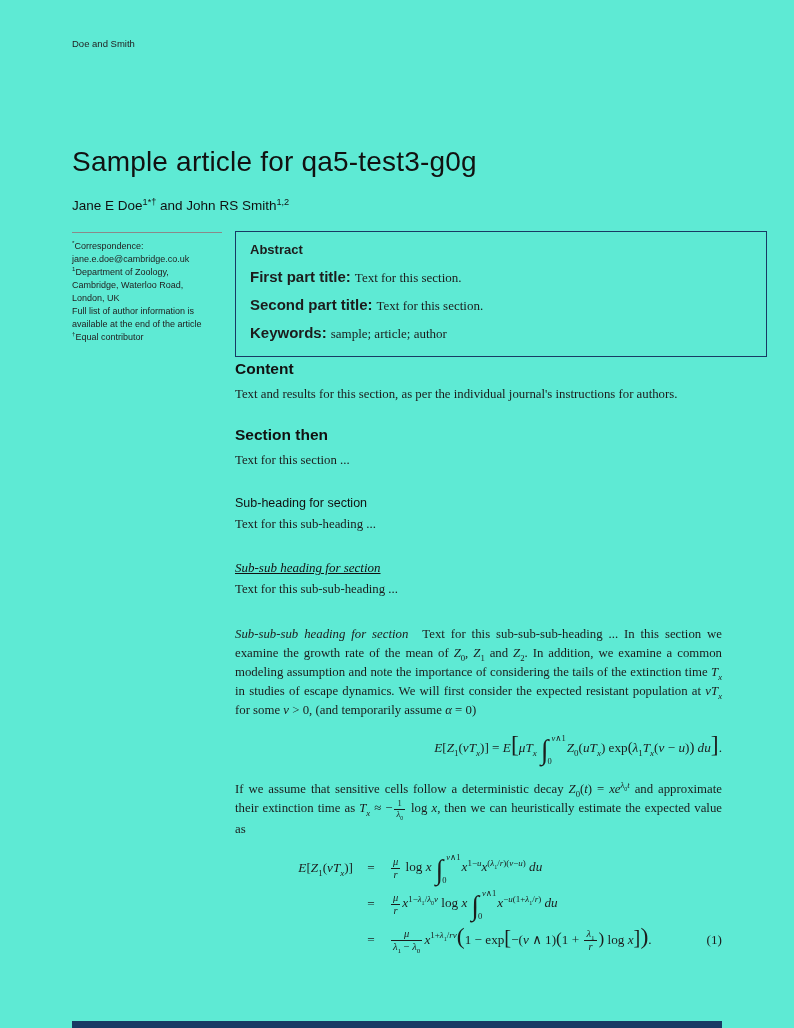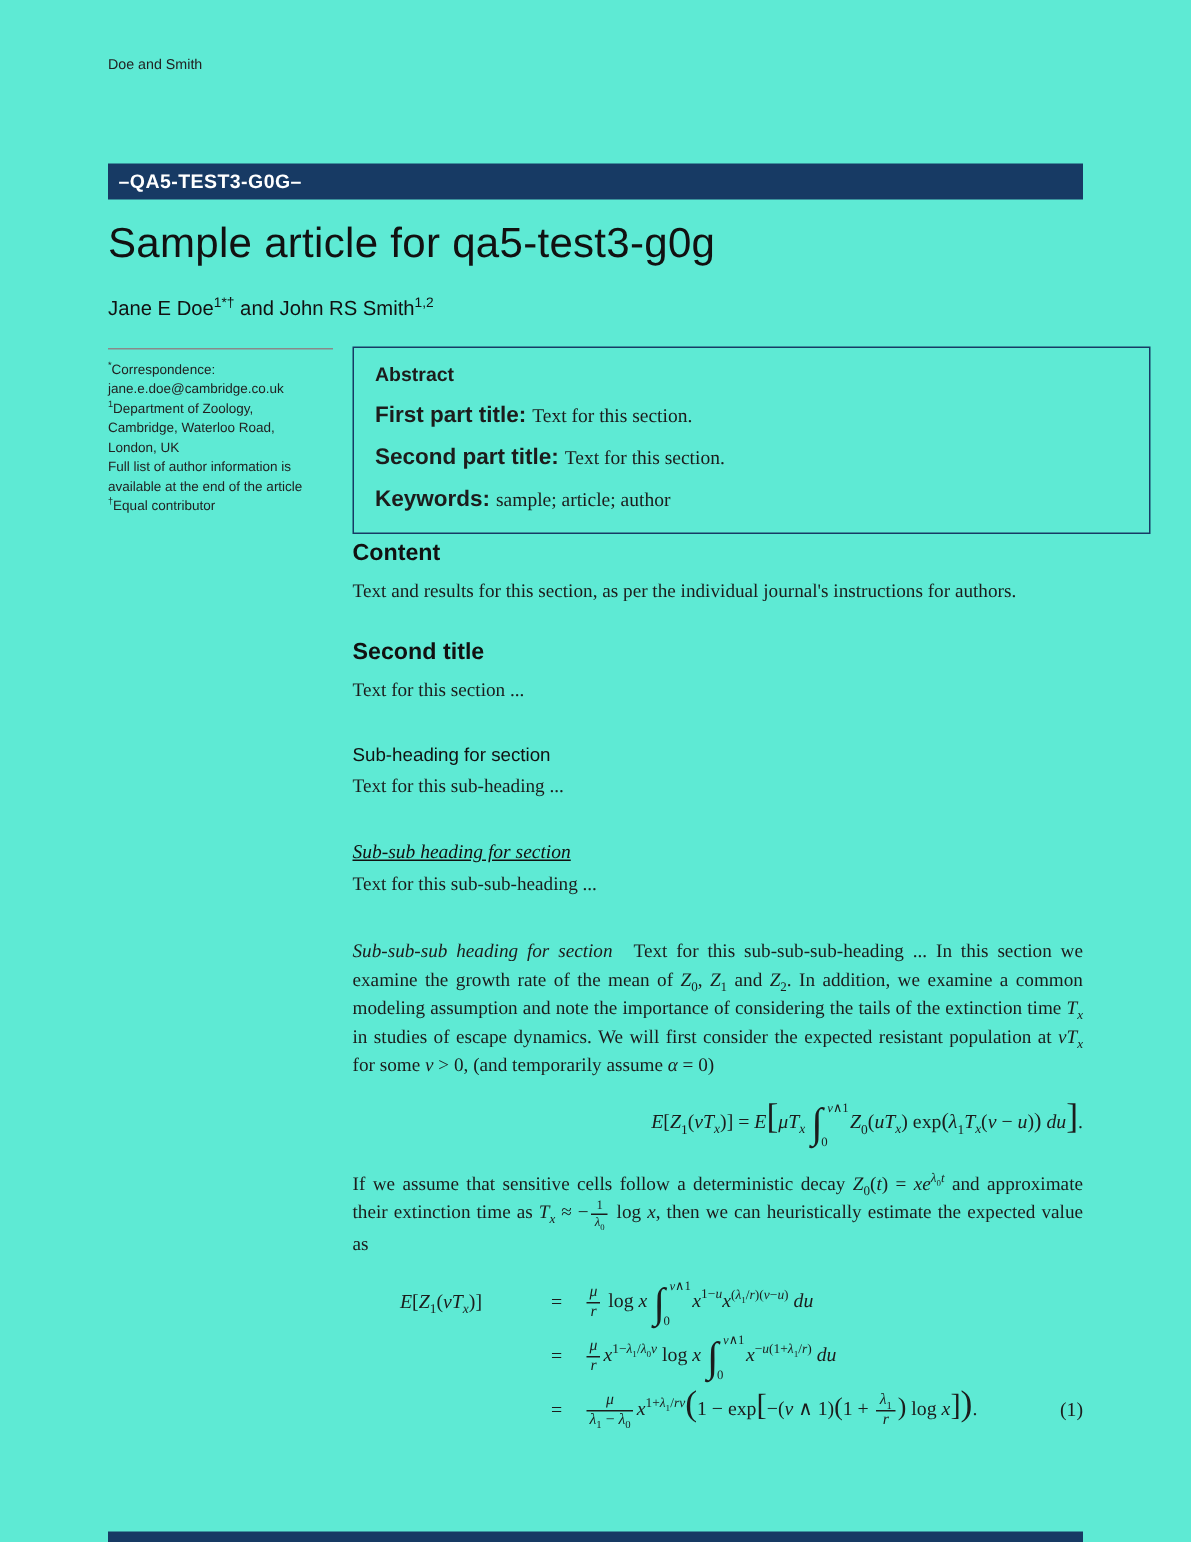--- a/index.html
+++ b/index.html
@@ -72,21 +72,21 @@
     font-family:"Liberation Serif", serif; font-style:italic; font-weight:normal;
     font-size:13px; margin:24px 0 3px; color:#111;text-decoration:underline;
   }
   .runin { margin-top:26px !important; }
   .runin-heading { font-style:italic; margin-right:14px; }
 
   
   .equation-center { text-align:right; margin:14px 0 16px; font-size:13.2px; }
   .eq-block { position:relative; margin:12px 0 0; }
   .eqrow { display:flex; align-items:center; min-height:36px; line-height:1.1; font-size:13.2px; }
-  .eqrow .lhs { width:118px; text-align:center; }
+  .eqrow .lhs { width:118px; text-align:right; }
   .eqrow .rel { width:36px; text-align:center; }
   .eqrow .rhs { flex:1; text-align:left; }
   .eqrow .tag { width:28px; text-align:right; }
 
   .frac { display:inline-block; vertical-align:middle; text-align:center; font-size:10.5px; line-height:1.15; margin:0 2px; }
   .frac .num { display:block; padding:0 2px; }
   .frac .den { display:block; border-top:0.9px solid var(--ink); padding:0 2px; }
   .frac.inl { font-size:8.5px; vertical-align:middle; }
 
   .intwrap { display:inline-flex; align-items:center; margin:0 3px 0 4px; vertical-align:middle; }
@@ -105,21 +105,20 @@
     background:var(--accent);
   }
 </style>
 </head>
 <body>
 
 <div class="page">
 
   <div class="running-head">Doe and Smith</div>
 
-  <div class="banner">–QA5-TEST3-G0G–</div>
 
   <div class="article-title">Sample article for qa5-test3-g0g</div>
 
   <div class="authors">Jane E Doe<sup>1*†</sup> and John RS Smith<sup>1,2</sup></div>
 
   <div class="sidebar"><sup>*</sup>Correspondence:<br>jane.e.doe@cambridge.co.uk<br><sup>1</sup>Department of Zoology,<br>Cambridge, Waterloo Road,<br>London, UK<br>Full list of author information is<br>available at the end of the article<br><sup>†</sup>Equal contributor</div>
 
   <div class="abstract-box">
     <div class="abstract-heading">Abstract</div>
     <div class="abstract-part">
@@ -131,21 +130,21 @@
     <div class="abstract-part">
       <span class="abstract-label">Keywords:</span><span>sample; article; author</span>
     </div>
   </div>
 
   <div class="main">
 
     <div class="h-main first">Content</div>
     <p>Text and results for this section, as per the individual journal's instructions for authors.</p>
 
-    <div class="h-main">Second title</div>
+    <div class="h-main">Section then</div>
     <p>Text for this section ...</p>
 
     <div class="h-sub">Sub-heading for section</div>
     <p>Text for this sub-heading ...</p>
 
     <div class="h-subsub">Sub-sub heading for section</div>
     <p>Text for this sub-sub-heading ...</p>
 
     <p class="runin">
       <span class="runin-heading">Sub-sub-sub heading for section</span><span>Text for this sub-sub-sub-heading ... In this section we examine the growth rate of the mean of <i>Z</i><sub>0</sub>, <i>Z</i><sub>1</sub> and <i>Z</i><sub>2</sub>. In addition, we examine a common modeling assumption and note the importance of considering the tails of the extinction time <i>T<sub>x</sub></i> in studies of escape dynamics. We will first consider the expected resistant population at <i>vT<sub>x</sub></i> for some <i>v</i> &gt; 0, (and temporarily assume <i>α</i> = 0)</span>

